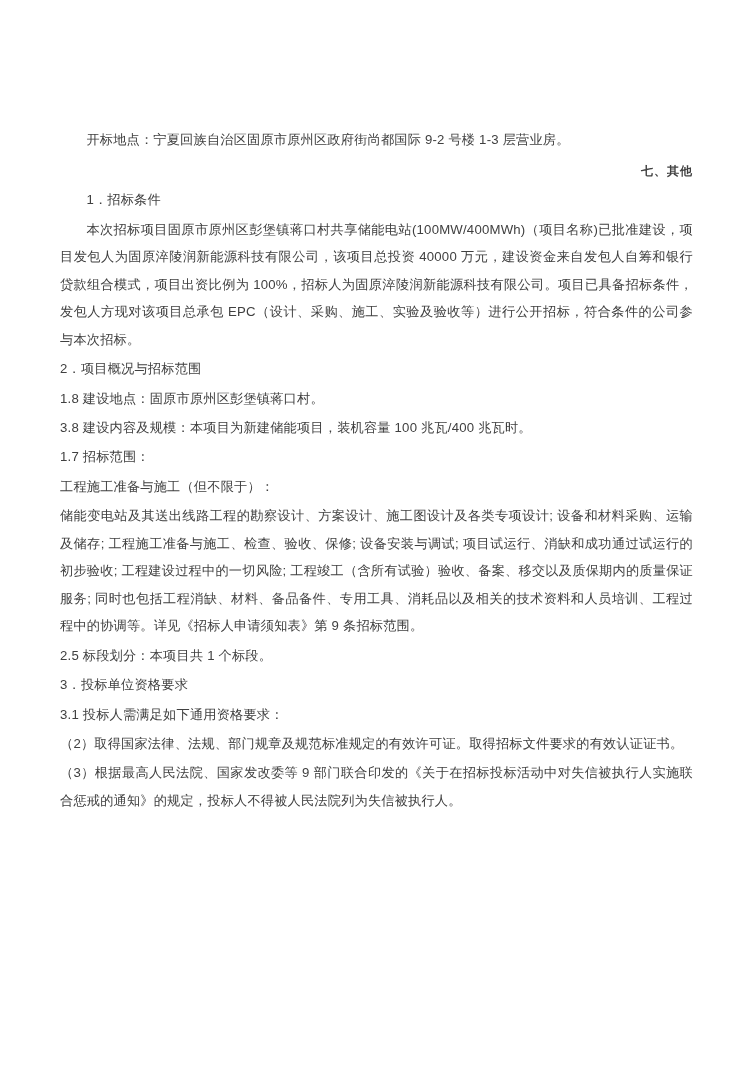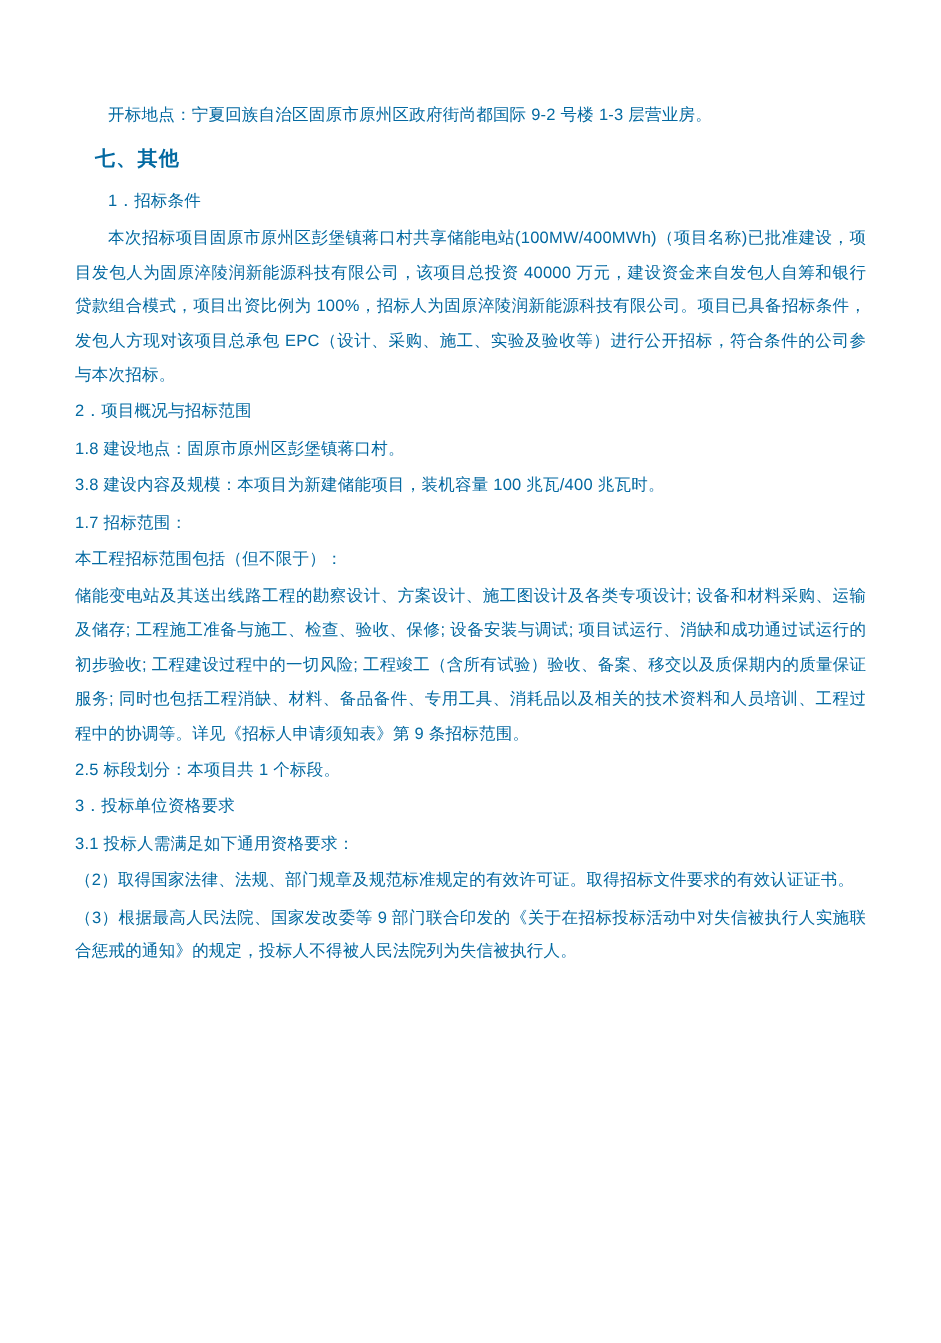--- a/index.html
+++ b/index.html
@@ -17,37 +17,39 @@
     position: relative;
     width: 753px;
     height: 1074px;
     box-sizing: border-box;
     padding: 78px 60px 40px 60px;
     background: #ffffff;
   }
   .doc {
     font-size: 13.2px;
     line-height: 2.08;
-    color: #0369a1;
+    color: #404040;
     letter-spacing: 0.2px;
+    margin-top: 48px;
   }
   .p {
     margin: 0;
     text-align: justify;
     text-justify: inter-ideograph;
   }
   .indent2 {
     text-indent: 2em;
   }
   .heading-num {
     margin: 6px 0 2px 0;
-    font-size: 16px;
+    font-size: 12px;
     font-weight: bold;
     letter-spacing: 1px;
     text-indent: 1em;
+    text-align: right;
   }
   .body-block {
     margin: 2px 0 0 0;
   }
   .spaced {
     margin-top: 2px;
   }
 </style>
 </head>
 <body>
@@ -65,21 +67,21 @@
 
     <p class="p spaced">2．项目概况与招标范围</p>
 
     <p class="p spaced">1.8 建设地点：固原市原州区彭堡镇蒋口村。</p>
 
     <p class="p spaced">3.8 建设内容及规模：本项目为新建储能项目，装机容量 100 兆瓦/400 兆瓦时。</p>
 
 
     <p class="p spaced">1.7 招标范围：</p>
 
-    <p class="p spaced">本工程招标范围包括（但不限于）：</p>
+    <p class="p spaced">工程施工准备与施工（但不限于）：</p>
 
     <p class="p spaced">储能变电站及其送出线路工程的勘察设计、方案设计、施工图设计及各类专项设计; 设备和材料采购、运输及储存; 工程施工准备与施工、检查、验收、保修; 设备安装与调试; 项目试运行、消缺和成功通过试运行的初步验收; 工程建设过程中的一切风险; 工程竣工（含所有试验）验收、备案、移交以及质保期内的质量保证服务; 同时也包括工程消缺、材料、备品备件、专用工具、消耗品以及相关的技术资料和人员培训、工程过程中的协调等。详见《招标人申请须知表》第 9 条招标范围。</p>
 
     <p class="p spaced">2.5 标段划分：本项目共 1 个标段。</p>
 
     <p class="p spaced">3．投标单位资格要求</p>
 
     <p class="p spaced">3.1 投标人需满足如下通用资格要求：</p>
 
 

